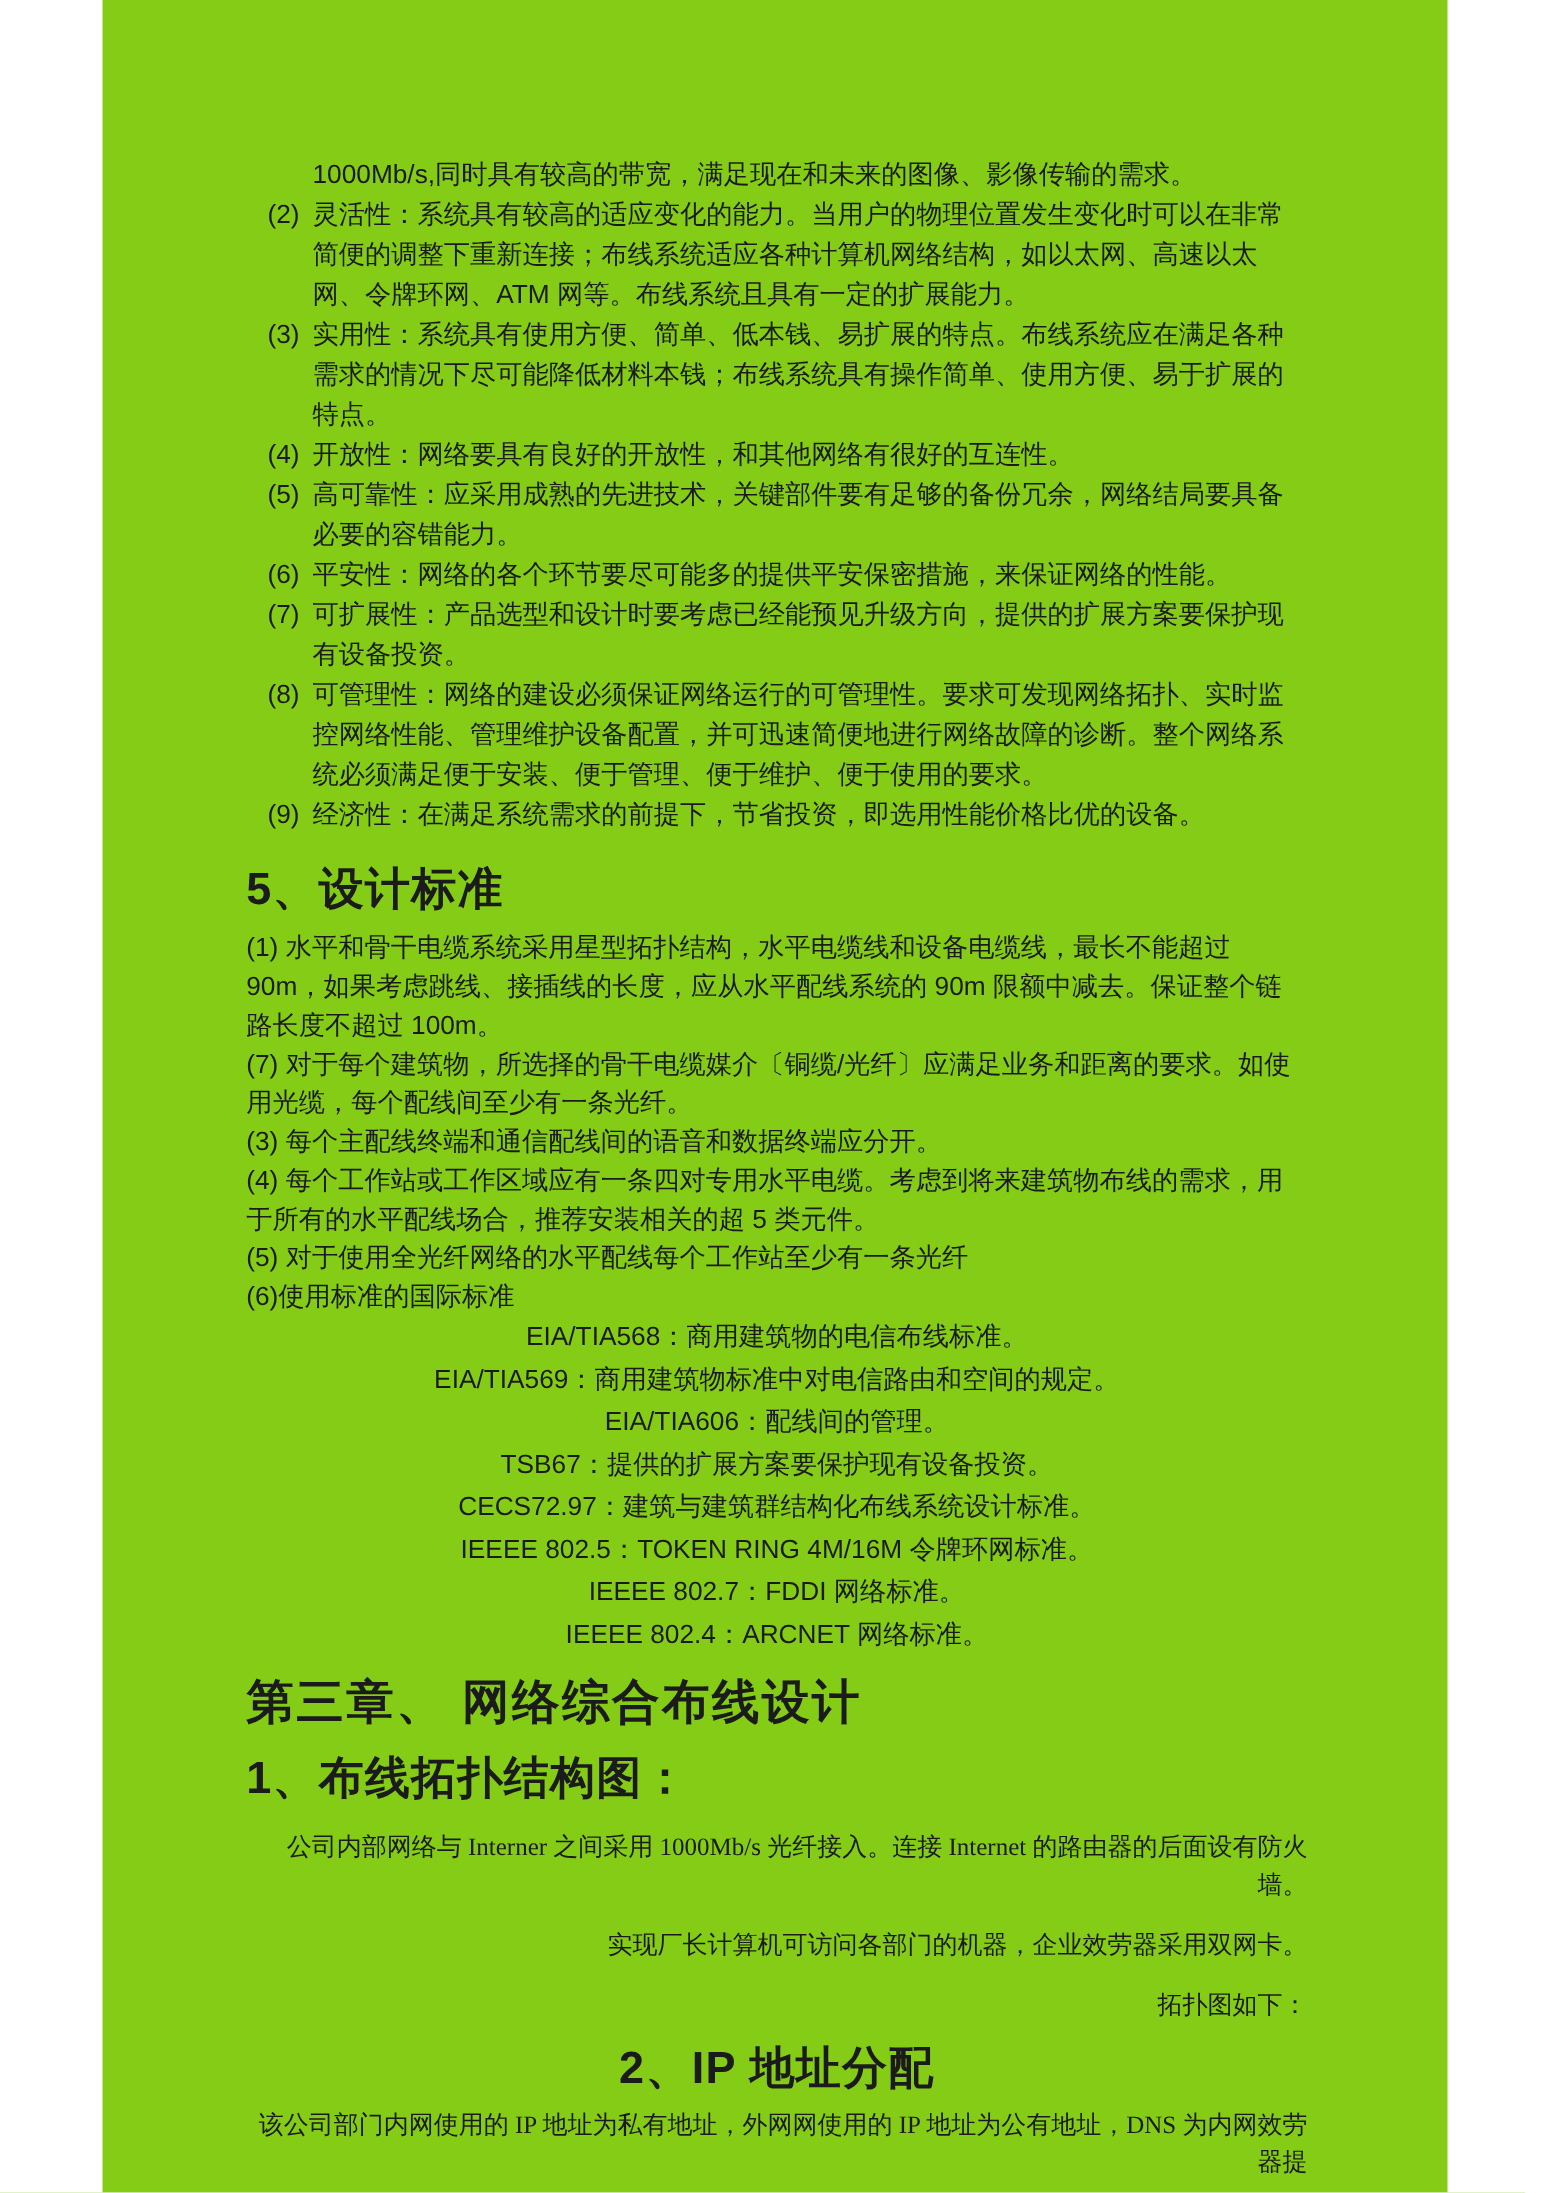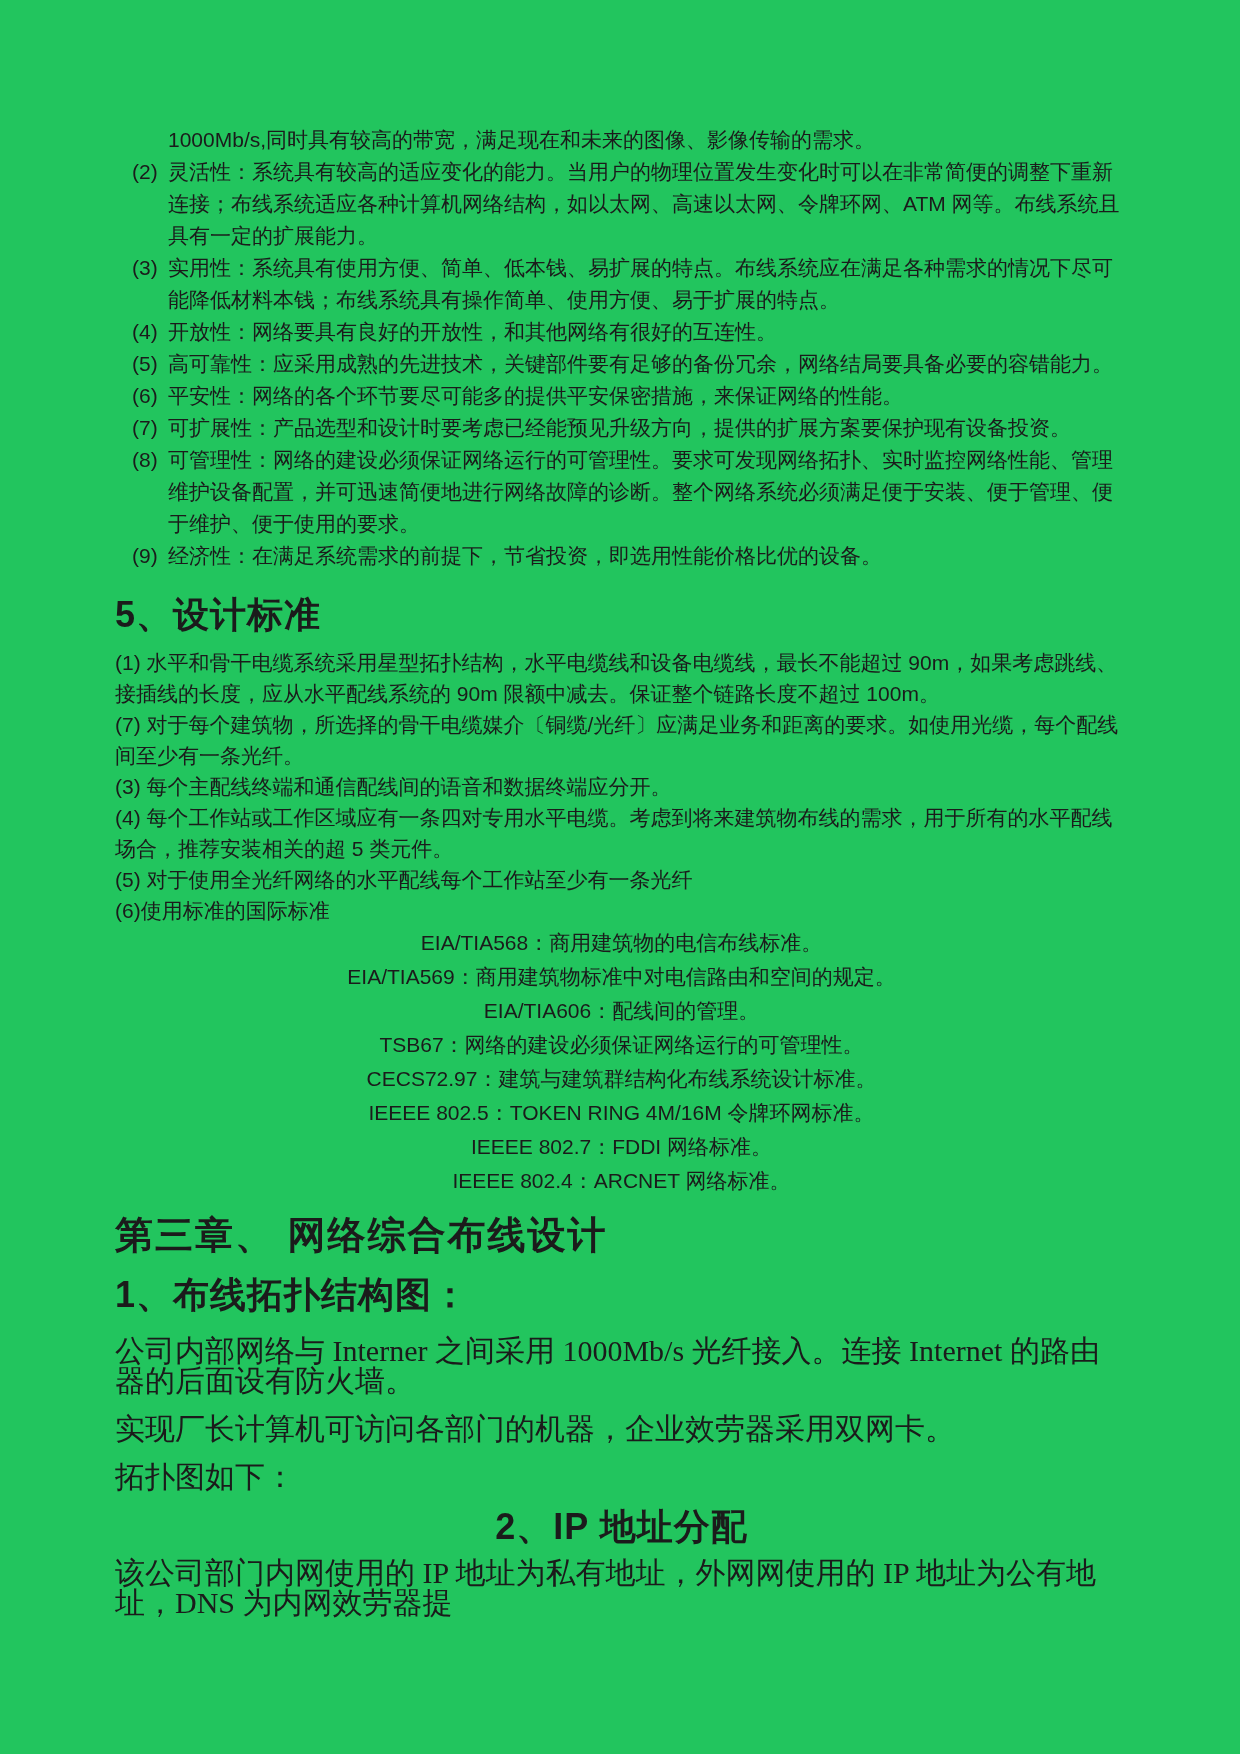--- a/index.html
+++ b/index.html
@@ -1,20 +1,20 @@
 <!DOCTYPE html>
 <html lang="zh"><head>
 <meta charset="utf-8">
 <style>
   html,body { margin:0; padding:0; background:#ffffff; }
   .page {
     position:relative;
-    width:1240px; height:1754px;
+    width:1076px; height:1754px;
     margin:0 auto;
-    background:#22c55e;
+    background:#84cc16;
     color:#1b1b1b;
     box-sizing:border-box;
     padding:124px 112px 0 115px;
     overflow:hidden;
     font-family:"Liberation Sans","DejaVu Sans",sans-serif;
   }
   
   .intro-cont {
     font-size:21px; line-height:32px;
     padding-left:53px;
@@ -39,22 +39,23 @@
   
   .chapter {
     font-size:38px; line-height:58px; font-weight:700;
     margin:8px 135px 0 0;
     letter-spacing:2px;
   }
   
   .serif-block { margin-top:24px; }
   .serif-block p {
     font-family:"Liberation Serif","DejaVu Serif",serif;
-    font-size:30px; line-height:30px;
+    font-size:20px; line-height:30px;
     margin:0 0 18px 0;
+    text-align:right;
   }
   .serif-block.last { margin-top:14px; }
 </style>
 </head>
 <body>
 
 <div class="page">
 
   <p class="intro-cont">1000Mb/s,同时具有较高的带宽，满足现在和未来的图像、影像传输的需求。</p>
 
@@ -101,21 +102,21 @@
     <p>(3) 每个主配线终端和通信配线间的语音和数据终端应分开。</p>
     <p>(4) 每个工作站或工作区域应有一条四对专用水平电缆。考虑到将来建筑物布线的需求，用于所有的水平配线场合，推荐安装相关的超 5 类元件。</p>
     <p>(5) 对于使用全光纤网络的水平配线每个工作站至少有一条光纤</p>
     <p>(6)使用标准的国际标准</p>
   </div>
 
   <div class="standards">
     <p>EIA/TIA568：商用建筑物的电信布线标准。</p>
     <p>EIA/TIA569：商用建筑物标准中对电信路由和空间的规定。</p>
     <p>EIA/TIA606：配线间的管理。</p>
-    <p>TSB67：网络的建设必须保证网络运行的可管理性。</p>
+    <p>TSB67：提供的扩展方案要保护现有设备投资。</p>
     <p>CECS72.97：建筑与建筑群结构化布线系统设计标准。</p>
     <p>IEEEE 802.5：TOKEN RING 4M/16M 令牌环网标准。</p>
     <p>IEEEE 802.7：FDDI 网络标准。</p>
     <p>IEEEE 802.4：ARCNET 网络标准。</p>
   </div>
 
   <h1 class="chapter">第三章、 网络综合布线设计</h1>
 
   <h2 class="h-sec tight-top">1、布线拓扑结构图：</h2>
 

